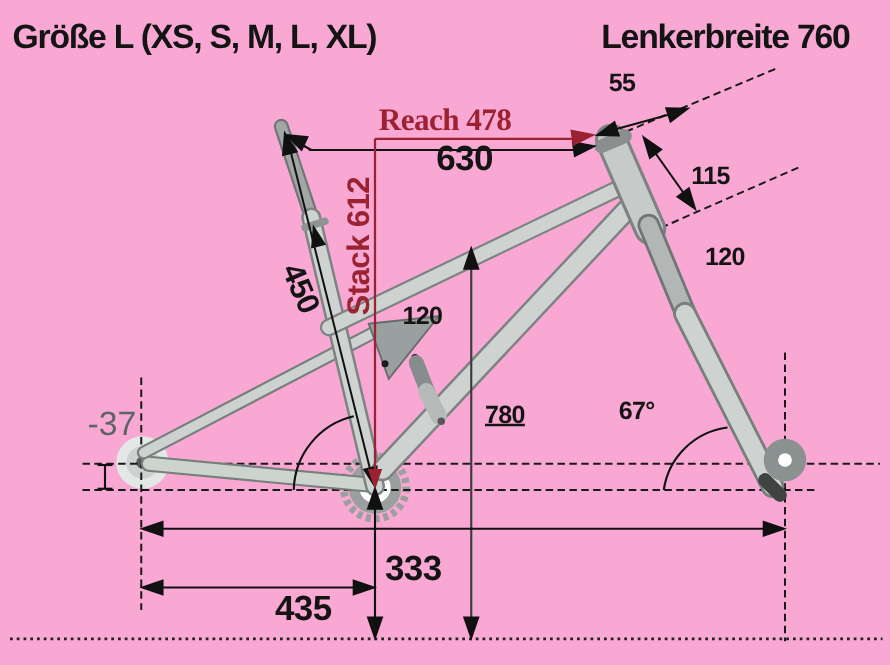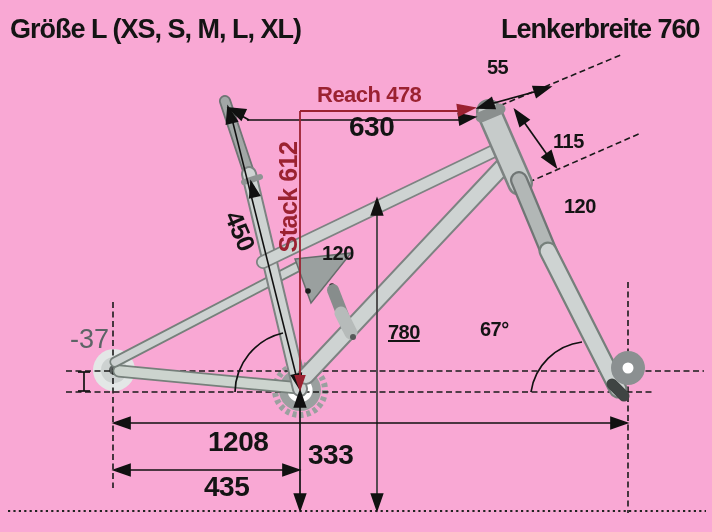--- a/index.html
+++ b/index.html
@@ -146,31 +146,30 @@
 
     <g stroke="#9b2231" stroke-width="1.8" fill="#9b2231">
       <line x1="300" y1="111" x2="463" y2="111"></line>
       <line x1="300" y1="111" x2="300" y2="386"></line>
       <polygon points="0,0 -16,5.5 -16,-5.5" transform="translate(474,108) rotate(-8)"></polygon>
       <polygon points="0,0 -13,4.5 -13,-4.5" transform="translate(300,389) rotate(90)"></polygon>
     </g>
   </svg>
 
   <div class="lbl big" style="left:10px;top:16px;">Größe L (XS, S, M, L, XL)</div>
-  <div class="lbl big" style="left:481px;top:16px;margin-left:20px;">Lenkerbreite 760</div>
+  <div class="lbl big" style="left:481px;top:16px;">Lenkerbreite 760</div>
 
-  <div class="lbl red" style="left:317px;top:84px;font-size:22px;">Reach 478</div>
+  <div class="lbl red" style="left:303px;top:84px;font-size:25px;font-family:Liberation Serif, serif;">Reach 478</div>
   <div class="lbl red rot-stack" style="left:288px;top:197px;font-size:25px;">Stack 612</div>
 
   <div class="lbl numL" style="left:349px;top:113px;">630</div>
   <div class="lbl num" style="left:487px;top:57px;">55</div>
   <div class="lbl num" style="left:553px;top:112px;margin-top:19px;">115</div>
   <div class="lbl num" style="left:564px;top:196px;">120</div>
   <div class="lbl num" style="left:322px;top:243px;">120</div>
   <div class="lbl num rot-450" style="left:240px;top:231px;font-size:25px;">450</div>
   <div class="lbl num" style="left:388px;top:322px;text-decoration:underline;">780</div>
-  <div class="lbl num" style="left:480px;top:319px;">67°</div>
+  <div class="lbl num" style="left:495px;top:319px;">67°</div>
   <div class="lbl muted" style="left:70px;top:326px;">-37</div>
-  <div class="lbl numL" style="left:208px;top:428px;">1208</div>
-  <div class="lbl numL" style="left:204px;top:473px;">435</div>
+  <div class="lbl numL" style="left:220px;top:473px;">435</div>
   <div class="lbl numL" style="left:308px;top:441px;">333</div>
 
 </div>
 
 </body></html>

